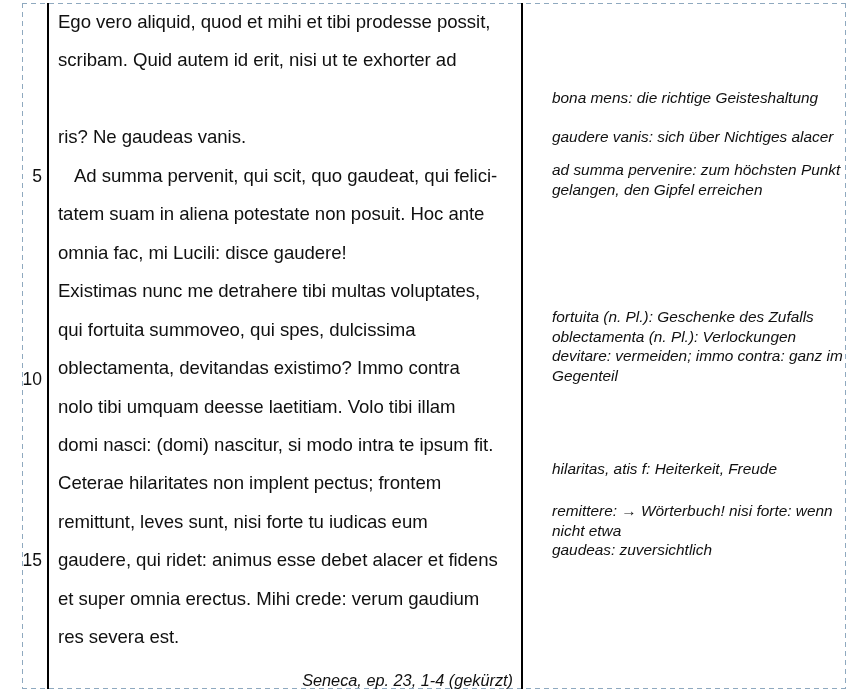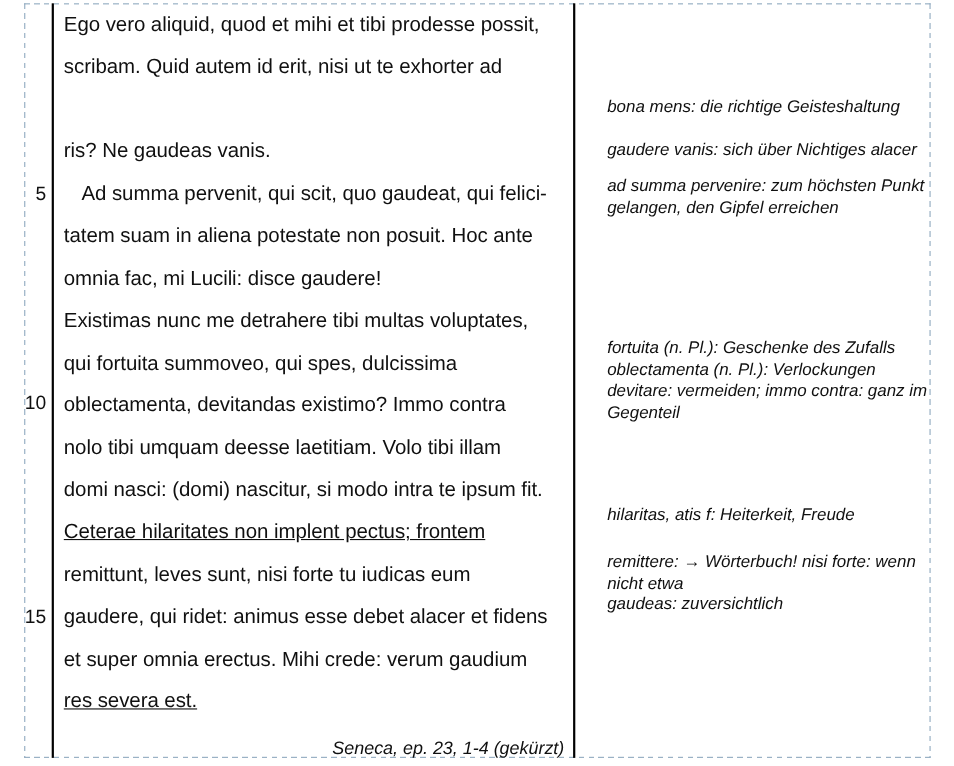--- a/index.html
+++ b/index.html
@@ -147,41 +147,41 @@
   <div class="grid-line grid-top"></div>
   <div class="grid-line grid-bottom"></div>
   <div class="grid-line grid-left"></div>
   <div class="grid-line grid-right"></div>
 
   <div class="sep sep-1"></div>
   <div class="sep sep-2"></div>
 
   <div class="col-numbers" id="col-numbers">
       <div class="linenum" style="top: 162.8px;">5</div>
-      <div class="linenum" style="top: 353px;">10</div>
+      <div class="linenum" style="top: 366px;">10</div>
       <div class="linenum" style="top: 547.3px;">15</div>
     </div>
 
   <div class="col-latin" id="col-latin">
       <div class="latin-line" style="top: 8px;">Ego vero aliquid, quod et mihi et tibi prodesse possit,</div>
       <div class="latin-line" style="top: 46.45px;">scribam. Quid autem id erit, nisi ut te exhorter ad</div>
       <div class="latin-line" style="top: 123.35px;">ris? Ne gaudeas vanis.</div>
       <div class="latin-line" style="top: 161.8px; margin-left: 16px;">Ad summa pervenit, qui scit, quo gaudeat, qui felici-</div>
       <div class="latin-line" style="top: 200.25px;">tatem suam in aliena potestate non posuit. Hoc ante</div>
       <div class="latin-line" style="top: 238.7px;">omnia fac, mi Lucili: disce gaudere!</div>
       <div class="latin-line" style="top: 277.15px;">Existimas nunc me detrahere tibi multas voluptates,</div>
       <div class="latin-line" style="top: 315.6px;">qui fortuita summoveo, qui spes, dulcissima</div>
       <div class="latin-line" style="top: 354.05px;">oblectamenta, devitandas existimo? Immo contra</div>
       <div class="latin-line" style="top: 392.5px;">nolo tibi umquam deesse laetitiam. Volo tibi illam</div>
       <div class="latin-line" style="top: 430.95px;">domi nasci: (domi) nascitur, si modo intra te ipsum fit.</div>
-      <div class="latin-line" style="top: 469.4px; text-decoration: underline;">Ceterae hilaritates non implent pectus; frontem</div>
+      <div class="latin-line" style="top: 469.4px;">Ceterae hilaritates non implent pectus; frontem</div>
       <div class="latin-line" style="top: 507.85px;">remittunt, leves sunt, nisi forte tu iudicas eum</div>
       <div class="latin-line" style="top: 546.3px;">gaudere, qui ridet: animus esse debet alacer et fidens</div>
       <div class="latin-line" style="top: 584.75px;">et super omnia erectus. Mihi crede: verum gaudium</div>
-      <div class="latin-line" style="top: 623.2px; text-decoration: underline;">res severa est.</div>
+      <div class="latin-line" style="top: 623.2px;">res severa est.</div>
       <div class="attribution" style="top: 666.65px;">Seneca, ep. 23, 1-4 (gekürzt)</div>
     </div>
 
   <div class="col-notes" id="col-notes">
       <div class="note-block" style="top: 85px;">
         <div class="note-line">bona mens: die richtige Geisteshaltung</div>
       </div>
       <div class="note-block" style="top: 124px;">
         <div class="note-line">gaudere vanis: sich über Nichtiges alacer</div>
       </div>

